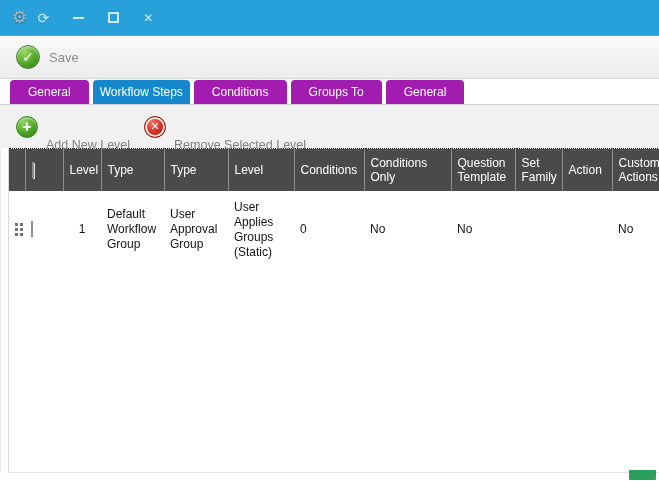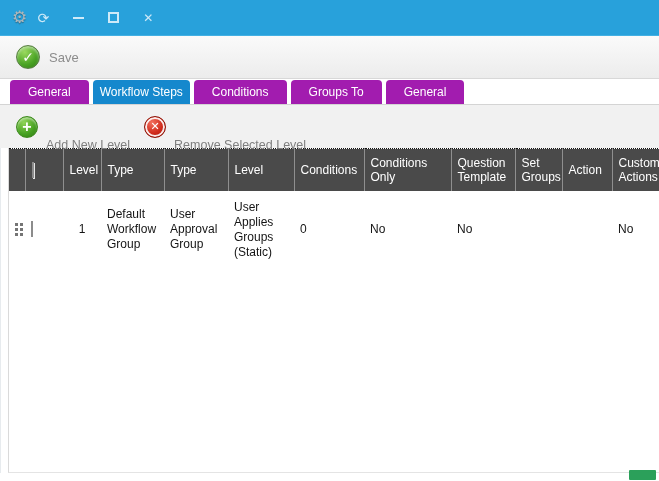--- a/index.html
+++ b/index.html
@@ -140,21 +140,21 @@
         <tr>
           <th></th>
           <th><span class="cb3d"></span></th>
           <th>Level</th>
           <th>Type</th>
           <th>Type</th>
           <th>Level</th>
           <th>Conditions</th>
           <th>Conditions Only</th>
           <th>Question Template</th>
-          <th>Set Groups</th>
+          <th>Set Family</th>
           <th>Action</th>
           <th>Custom Actions</th>
         </tr>
       </thead>
       <tbody>
         <tr>
           <td class="c-center">
             <span class="drag-dots">
                 <i></i>
                 <i></i>

